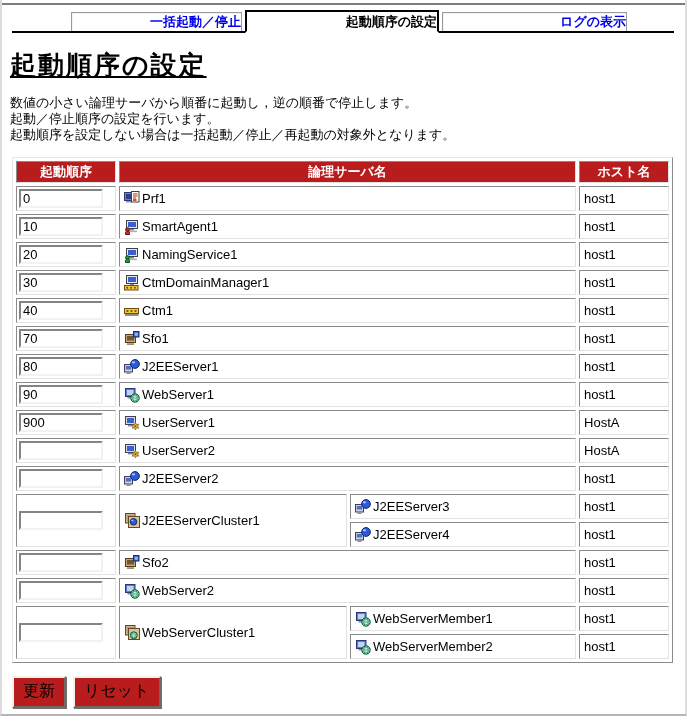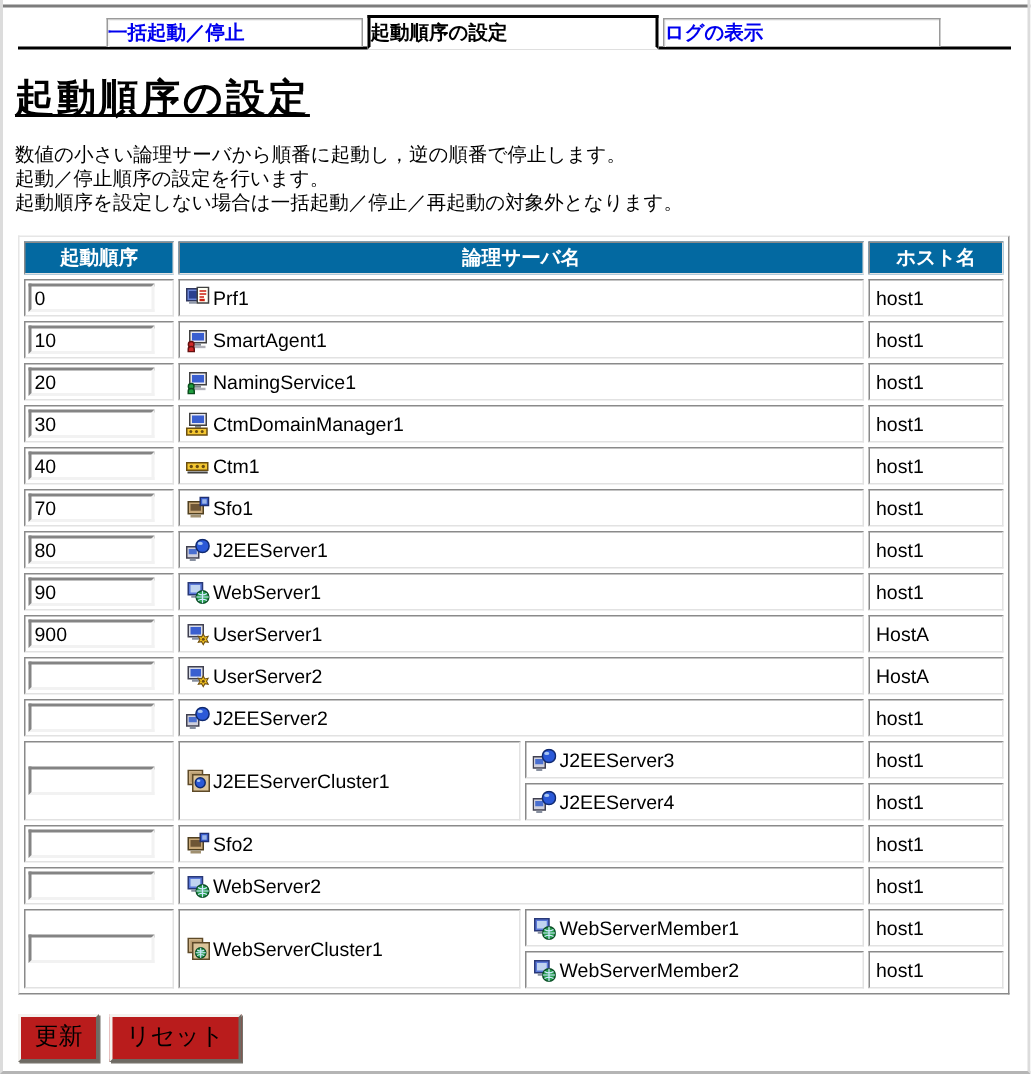--- a/index.html
+++ b/index.html
@@ -4,33 +4,33 @@
 <style>
   * { box-sizing: border-box; margin: 0; padding: 0; }
   html, body { width: 687px; height: 716px; background: #fff; overflow: hidden; }
   body { font-family: "Liberation Sans", "DejaVu Sans", sans-serif; color: #000; position: relative; }
 
   .frame { position: absolute; inset: 0; border-left: 2px solid #dcdcdc; border-right: 2px solid #dcdcdc; border-bottom: 2px solid #b5b5b5; pointer-events: none; z-index: 50; }
   .top-rule { position: absolute; left: 0; right: 0; top: 3px; height: 2px; background: #7d7d7d; z-index: 50; }
 
   
   .tabbar { display: flex; align-items: flex-end; margin: 10px 13px 0 12px; border-bottom: 2px solid #000; padding-left: 59px; }
-  .tab { display: block; text-align: left; font-size: 13px; font-weight: bold; background: #fff; cursor: pointer; text-decoration: none; }
+  .tab { display: block; text-align: right; font-size: 13px; font-weight: bold; background: #fff; cursor: pointer; text-decoration: none; }
   .tab.inactive { width: 171px; height: 19px; line-height: 17px; color: #0000ee; border: 1px solid #9a9a9a; border-bottom: none; box-shadow: inset 1px 1px 0 #f2f2f2; margin-right: 3px; }
   .tab.active { width: 194px; height: 23px; line-height: 20px; color: #000; border: 2px solid #000; border-bottom: 2px solid #fff; margin-bottom: -2px; margin-right: 3px; position: relative; z-index: 2; }
   .tab.last { width: 185px; }
 
   
   h1.page-title { font-size: 26px; font-weight: bold; text-decoration: underline; letter-spacing: 2px; margin: 15px 0 12px 10px; }
   .desc { font-size: 13px; line-height: 16px; margin-left: 10px; }
 
   
   table.order-table { margin: 14px 0 0 12px; width: 660px; border-collapse: separate; border-spacing: 3px; border: 1px solid; border-color: #e6e6e6 #8a8a8a #8a8a8a #e6e6e6; table-layout: fixed; }
   th, td { border: 1px solid; border-color: #8a8a8a #e2e2e2 #e2e2e2 #8a8a8a; }
-  th { background: #0369a1; color: #fff; font-size: 13px; font-weight: bold; height: 22px; padding: 1px 2px; }
+  th { background: #b91c1c; color: #fff; font-size: 13px; font-weight: bold; height: 22px; padding: 1px 2px; }
   td { background: #fff; height: 25px; font-size: 13px; vertical-align: middle; }
   .order-cell { padding: 2px 2px 2px 2px; }
   .order-input { width: 84px; height: 19px; border: 2px solid; border-color: #848484 #f2f2f2 #f2f2f2 #848484; font-size: 13px; font-family: "Liberation Sans", "DejaVu Sans", sans-serif; padding: 0 2px; background: #fff; }
   .server-cell { padding: 1px 17px 1px 4px; }
   .host-cell { padding: 1px 2px 1px 4px; }
   .srv { display: flex; align-items: center; }
   .icon { display: inline-block; width: 16px; height: 16px; margin-right: 2px; flex: 0 0 16px; }
   .icon svg { display: block; }
   .srv-name { white-space: nowrap; }
 

